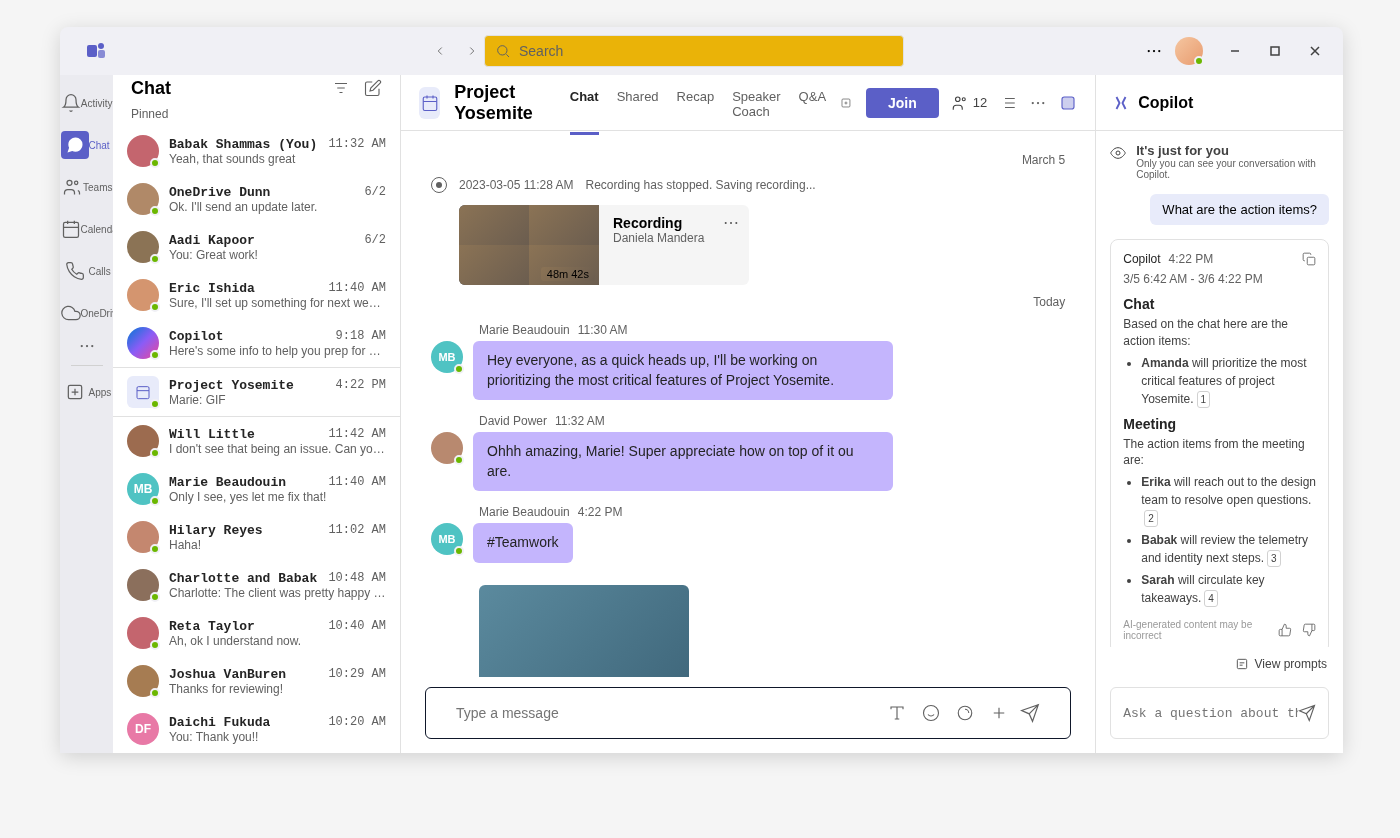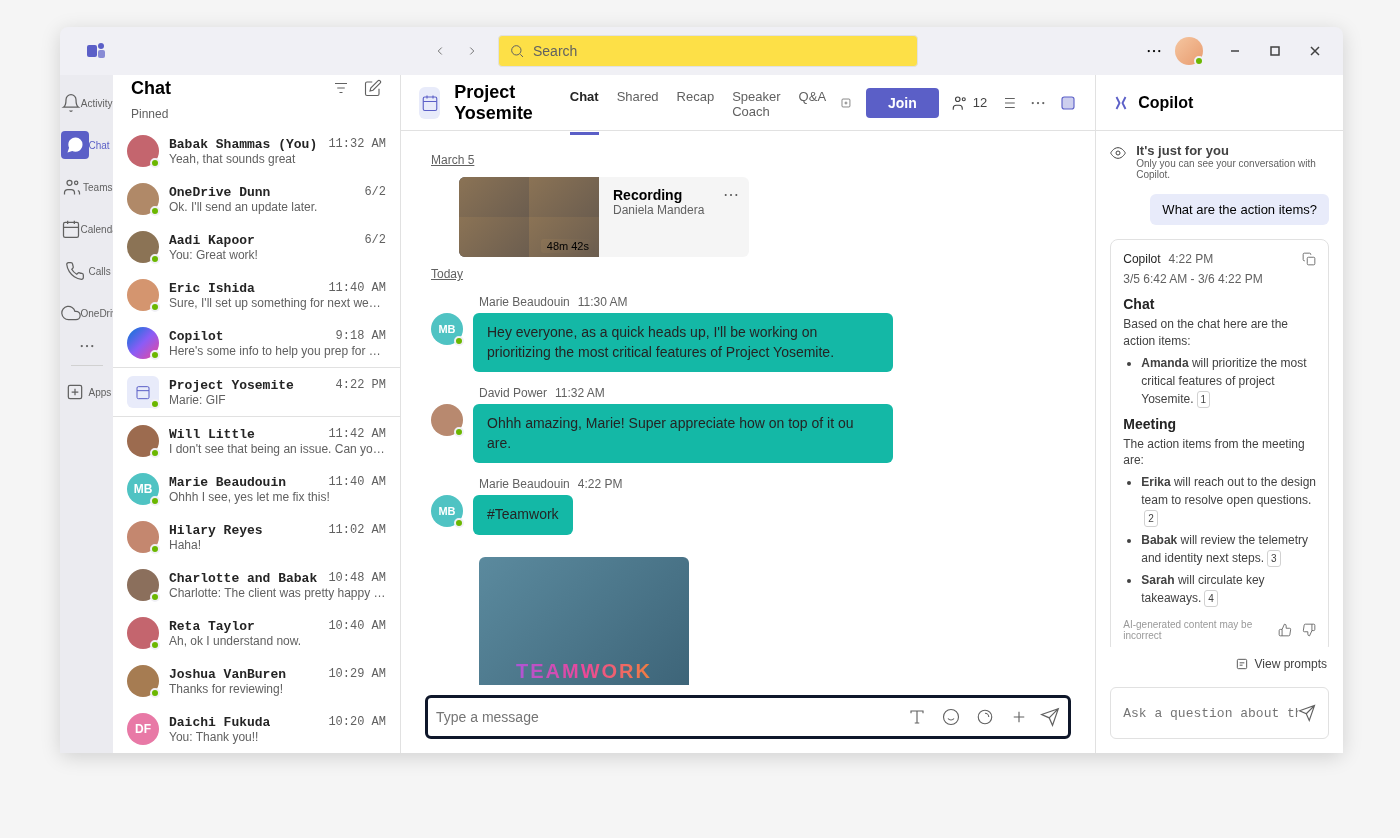--- a/index.html
+++ b/index.html
@@ -2,21 +2,21 @@
 <html><head>
 <meta charset="utf-8">
 <style>
 * { box-sizing: border-box; margin: 0; padding: 0; }
 body { font-family: 'Segoe UI', -apple-system, sans-serif; background: #f5f5f5; width: 1400px; height: 838px; overflow: hidden; }
 .app-window { position: absolute; top: 27px; left: 60px; width: 1283px; height: 726px; background: #f0f0f5; border-radius: 8px; display: flex; flex-direction: column; box-shadow: 0 4px 20px rgba(0,0,0,0.15); }
 .titlebar { height: 48px; display: flex; align-items: center; padding: 0 8px; }
 .app-logo { width: 24px; height: 24px; margin-left: 16px; color: #5b5fc7; }
 .nav-arrows { display: flex; gap: 8px; margin-left: 320px; }
 .nav-arrow { width: 24px; height: 24px; display: flex; align-items: center; justify-content: center; color: #616161; cursor: pointer; }
-.search-box { flex: 0 0 420px; height: 32px; background: #fde047; border: 1px solid #e1e1e1; border-radius: 4px; margin-left: 14px; display: flex; align-items: center; padding: 0 10px; color: #616161; font-size: 14px; }
+.search-box { flex: 0 0 420px; height: 32px; background: #eab308; border: 1px solid #e1e1e1; border-radius: 4px; margin-left: 0; display: flex; align-items: center; padding: 0 10px; color: #616161; font-size: 14px; }
 .search-box svg { margin-right: 8px; }
 .titlebar-right { margin-left: auto; display: flex; align-items: center; gap: 12px; }
 .avatar-small { width: 28px; height: 28px; border-radius: 50%; background: linear-gradient(135deg,#f5c6a0,#e89b6f); position: relative; }
 .presence-dot { position: absolute; bottom: -1px; right: -1px; width: 10px; height: 10px; border-radius: 50%; background: #6bb700; border: 2px solid #f0f0f5; }
 .win-controls { display: flex; }
 .win-btn { width: 40px; height: 32px; display: flex; align-items: center; justify-content: center; color: #424242; cursor: pointer; }
 .main-layout { flex: 1; display: flex; overflow: hidden; }
 .rail { width: 58px; background: #ebebf0; display: flex; flex-direction: column; align-items: center; padding-top: 8px; gap: 2px; }
 .rail-item { width: 52px; display: flex; flex-direction: row; align-items: center; padding: 6px 0; color: #616161; font-size: 10px; cursor: pointer; border-radius: 4px; }
 .rail-item.active { color: #5b5fc7; }
@@ -40,41 +40,41 @@
 .conv-header { height: 56px; display: flex; align-items: center; padding: 0 18px; border-bottom: 1px solid #e1e1e1; gap: 14px; }
 .conv-chip { width: 32px; height: 32px; border-radius: 6px; background: #e8ebfa; display: flex; align-items: center; justify-content: center; color: #5b5fc7; }
 .conv-title { font-size: 18px; font-weight: 700; }
 .conv-tabs { display: flex; gap: 18px; font-size: 13px; color: #616161; margin-left: 6px; }
 .conv-tab { padding: 18px 0 16px; cursor: pointer; }
 .conv-tab.active { color: #242424; border-bottom: 3px solid #5b5fc7; font-weight: 600; }
 .conv-header-right { margin-left: auto; display: flex; align-items: center; gap: 12px; }
 .join-btn { background: #5b5fc7; color: #fff; border: none; padding: 7px 22px; border-radius: 4px; font-size: 14px; font-weight: 600; cursor: pointer; }
 .people-count { display: flex; align-items: center; gap: 4px; font-size: 13px; color: #424242; }
 .conv-body { flex: 1; overflow-y: auto; padding: 12px 30px; }
-.date-divider { text-align: left; font-size: 12px; color: #616161; margin: 10px 0; text-decoration: underline; }
+.date-divider { text-align: right; font-size: 12px; color: #616161; margin: 10px 0; }
 .recording-row { display: flex; align-items: center; gap: 12px; margin: 8px 0 12px; color: #616161; font-size: 12px; }
 .rec-circle { width: 16px; height: 16px; border: 1.5px solid #616161; border-radius: 50%; display: flex; align-items: center; justify-content: center; }
 .rec-circle::after { content: ''; width: 6px; height: 6px; background: #616161; border-radius: 50%; }
 .recording-card { display: flex; background: #f5f5f5; border-radius: 6px; width: 290px; margin-left: 28px; overflow: hidden; position: relative; }
 .rec-thumb { width: 140px; height: 80px; background: linear-gradient(135deg,#4a5568,#2d3748); position: relative; display: grid; grid-template: 1fr 1fr / 1fr 1fr; }
 .rec-thumb > div { background: linear-gradient(135deg,#8b7355,#6b5d4f); }
 .rec-duration { position: absolute; bottom: 4px; right: 4px; background: #fff; padding: 1px 6px; font-size: 11px; border-radius: 3px; text-align: center; }
 .rec-info { padding: 10px 14px; flex: 1; }
 .rec-title { font-weight: 600; font-size: 14px; }
 .rec-author { font-size: 12px; color: #616161; }
 .rec-more { position: absolute; top: 8px; right: 10px; color: #616161; }
 .msg-block { margin: 14px 0; }
 .msg-sender { font-size: 12px; color: #616161; margin-left: 48px; margin-bottom: 4px; }
 .msg-sender .time { margin-left: 8px; }
 .msg-row { display: flex; gap: 10px; align-items: flex-start; }
 .msg-avatar { width: 32px; height: 32px; border-radius: 50%; display: flex; align-items: center; justify-content: center; font-size: 11px; font-weight: 600; color: #fff; position: relative; flex-shrink: 0; }
-.msg-bubble { background: #14b8a6; padding: 10px 14px; border-radius: 6px; font-size: 14px; color: #242424; max-width: 420px; line-height: 1.4; }
+.msg-bubble { background: #c4b5fd; padding: 10px 14px; border-radius: 6px; font-size: 14px; color: #242424; max-width: 420px; line-height: 1.4; }
 .gif-image { width: 210px; height: 134px; border-radius: 6px; margin-left: 48px; margin-top: 22px; background: linear-gradient(135deg,#5b8a9e,#3d6478); position: relative; overflow: hidden; }
 .gif-text { position: absolute; bottom: 8px; left: 0; right: 0; text-align: center; font-weight: 900; font-size: 20px; background: linear-gradient(90deg,#8b5cf6,#ec4899,#f59e0b); -webkit-background-clip: text; -webkit-text-fill-color: transparent; letter-spacing: 2px; }
-.compose { margin: 10px 24px 14px; border: 3px solid #0f172a; border-radius: 6px; height: 44px; display: flex; align-items: center; padding: 0 8px; }
+.compose { margin: 10px 24px 14px; border: 1px solid #0f172a; border-radius: 6px; height: 52px; display: flex; align-items: center; padding: 0 30px; }
 .compose input { flex: 1; border: none; outline: none; font-size: 14px; }
 .compose-icons { display: flex; gap: 16px; color: #616161; }
 .compose-icons > * { cursor: pointer; }
 .send-icon { margin-left: 12px; color: #616161; }
 .copilot-panel { width: 270px; background: #fff; display: flex; flex-direction: column; }
 .copilot-header { height: 56px; display: flex; align-items: center; padding: 0 16px; gap: 8px; font-weight: 700; font-size: 16px; border-bottom: 1px solid #e1e1e1; }
 .copilot-logo { width: 18px; height: 18px; }
 .copilot-body { flex: 1; padding: 12px 14px; overflow-y: auto; font-size: 13px; }
 .private-note { display: flex; gap: 10px; color: #424242; margin-bottom: 14px; }
 .private-note-title { font-weight: 600; }
@@ -331,21 +331,21 @@
       <div class="chat-item-preview">I don't see that being an issue. Can you ta...</div>
     </div>
           </div>
           <div class="chat-item">
     <div class="chat-avatar" style="background:#4fc3c3;border-radius:50%;">MB<div class="presence-dot"></div></div>
     <div class="chat-item-body">
       <div class="chat-item-top">
                 <span class="chat-item-name">Marie Beaudouin</span>
                 <span class="chat-item-time">11:40 AM</span>
               </div>
-      <div class="chat-item-preview">Ohhh I see, yes let me fix this!</div>
+      <div class="chat-item-preview">Only I see, yes let me fix that!</div>
     </div>
           </div>
           <div class="chat-item">
     <div class="chat-avatar" style="background:#c4876f;border-radius:50%;">
               <div class="presence-dot"></div>
             </div>
     <div class="chat-item-body">
       <div class="chat-item-top">
                 <span class="chat-item-name">Hilary Reyes</span>
                 <span class="chat-item-time">11:02 AM</span>
@@ -441,20 +441,25 @@
               <circle cx="19" cy="12" r="1.5" fill="currentColor" stroke="none"></circle>
             </svg>
           <svg width="18" height="18" viewBox="0 0 24 24" style="color:#5b5fc7">
               <rect x="4" y="4" width="16" height="16" rx="3" fill="currentColor" stroke="none" opacity="0.3"></rect>
               <rect x="4" y="4" width="16" height="16" rx="3"></rect>
             </svg>
         </div>
       </div>
       <div class="conv-body">
         <div class="date-divider">March 5</div>
+        <div class="recording-row">
+          <div class="rec-circle"></div>
+          <span>2023-03-05 11:28 AM</span>
+          <span>Recording has stopped. Saving recording...</span>
+        </div>
         <div class="recording-card">
           <div class="rec-thumb">
             <div></div>
               <div></div>
               <div></div>
               <div></div>
             <div class="rec-duration">48m 42s</div>
           </div>
           <div class="rec-info">
             <div class="rec-title">Recording</div>

